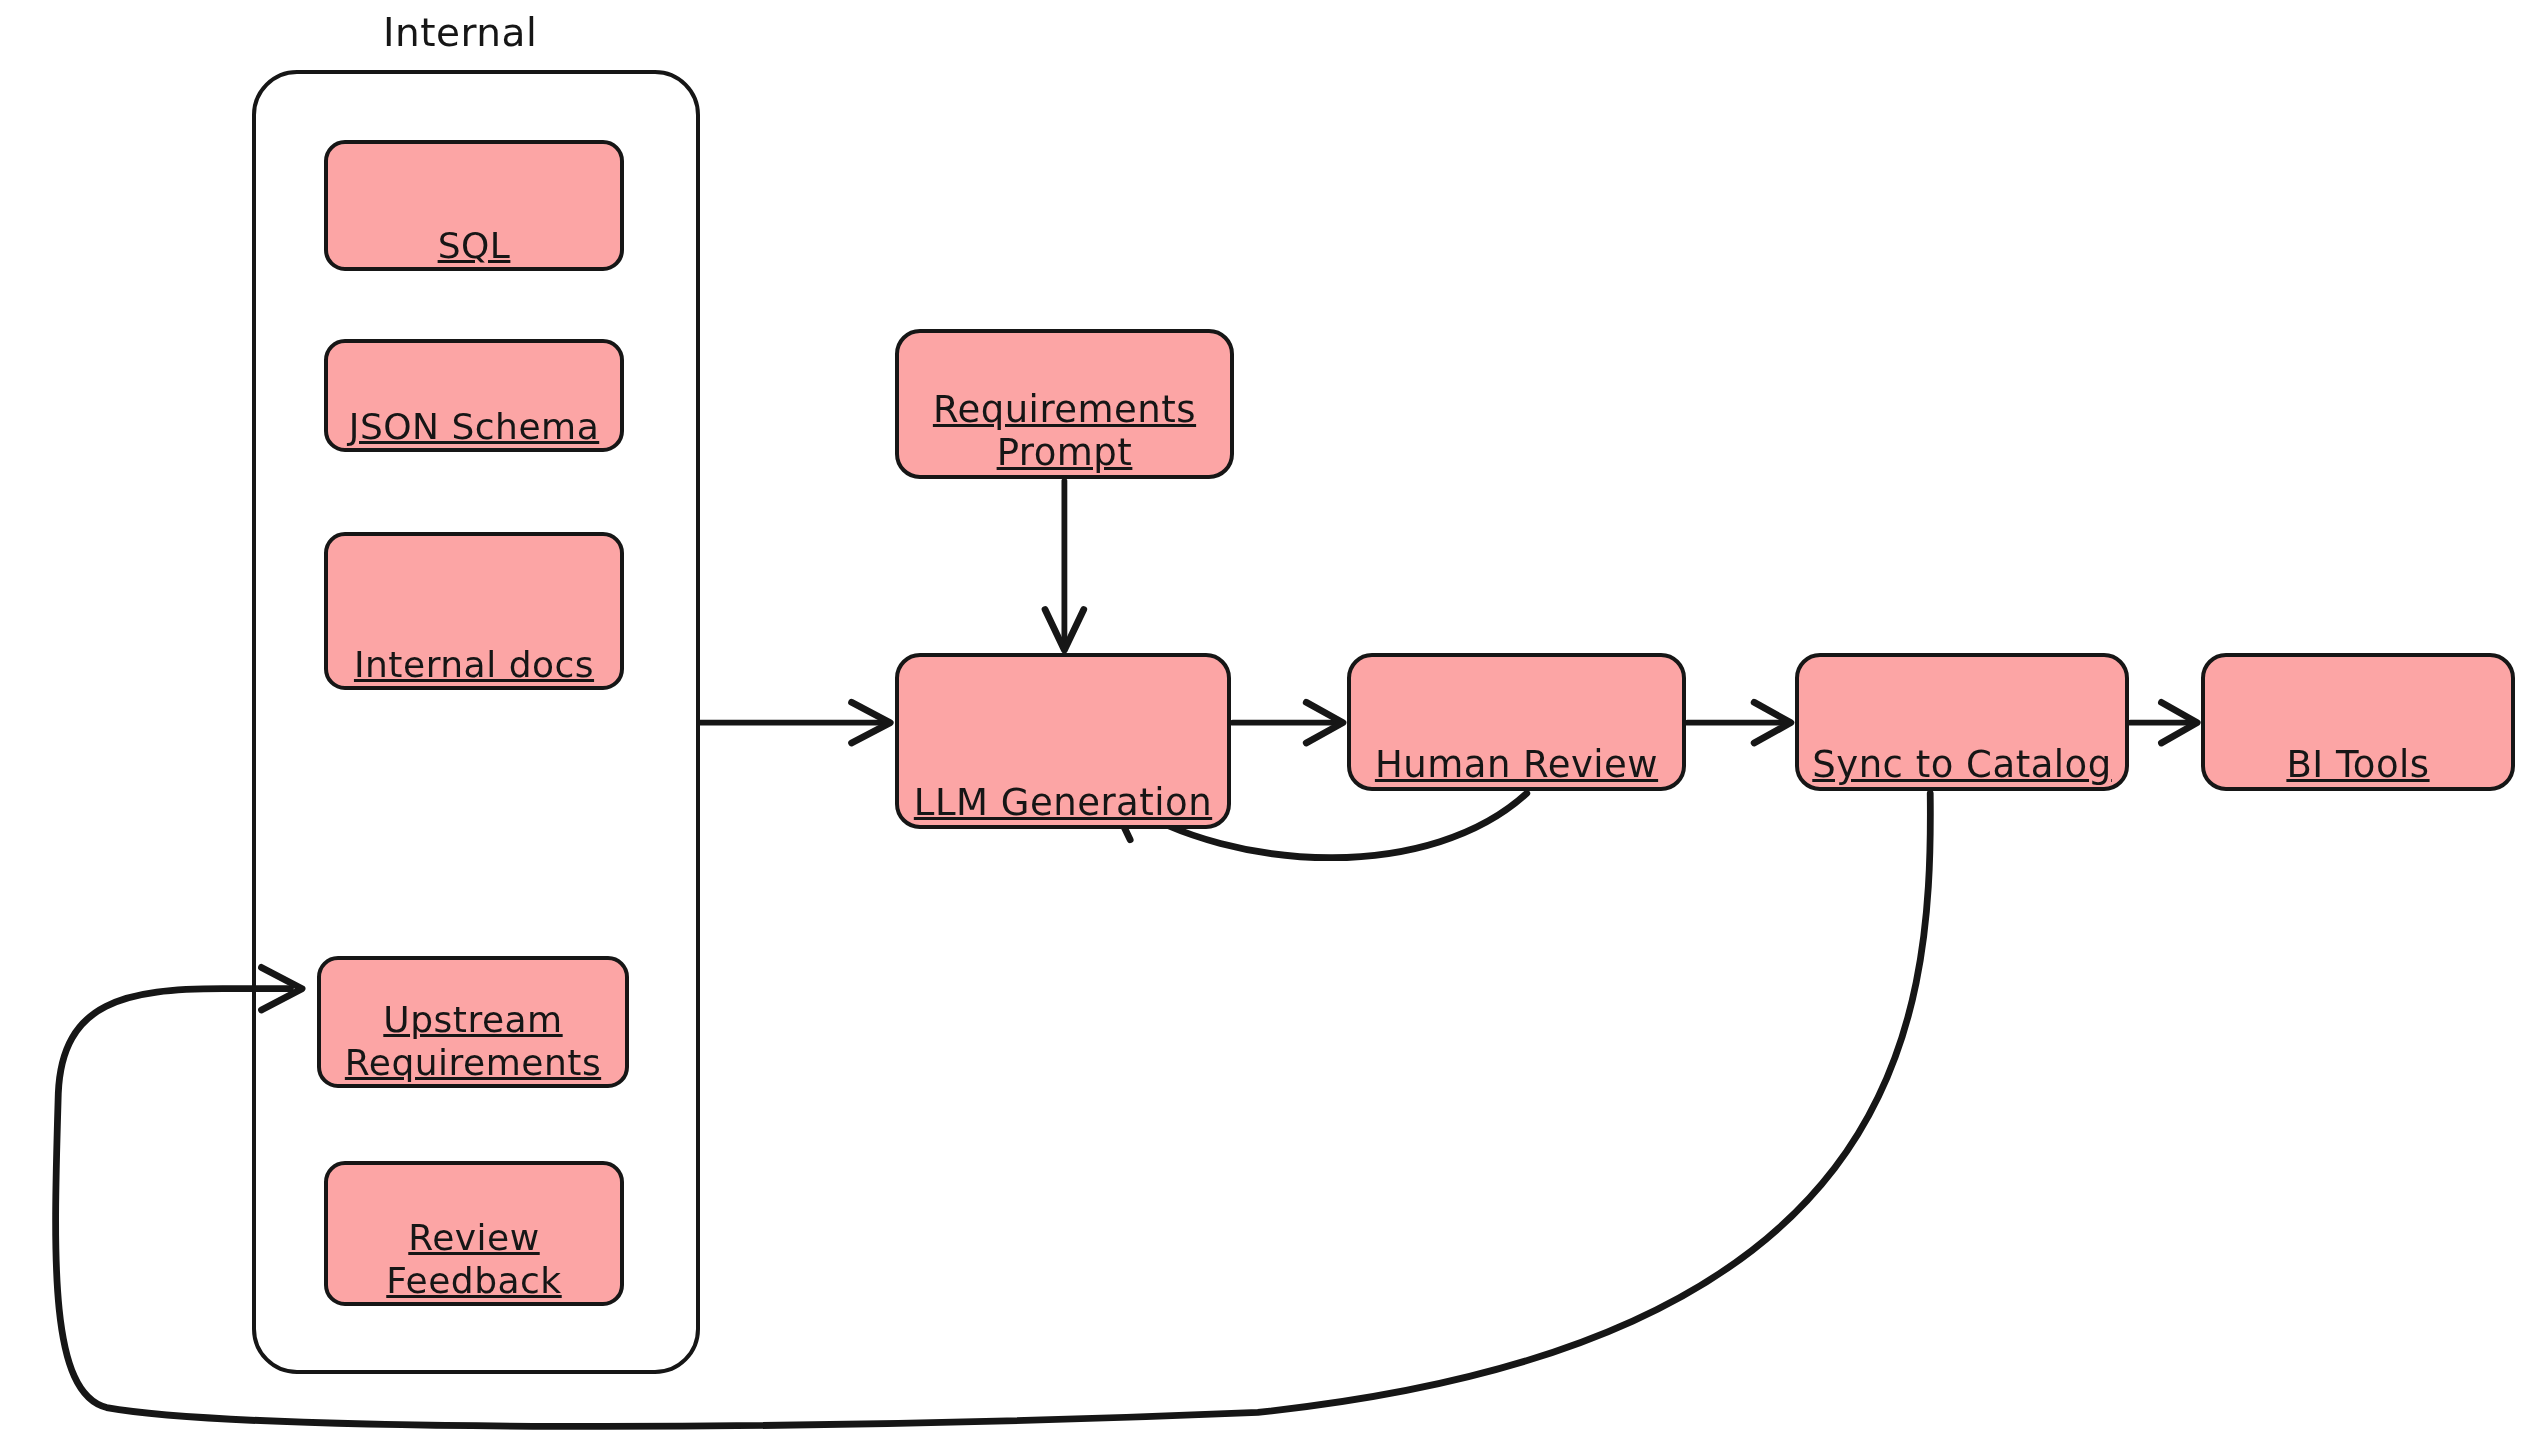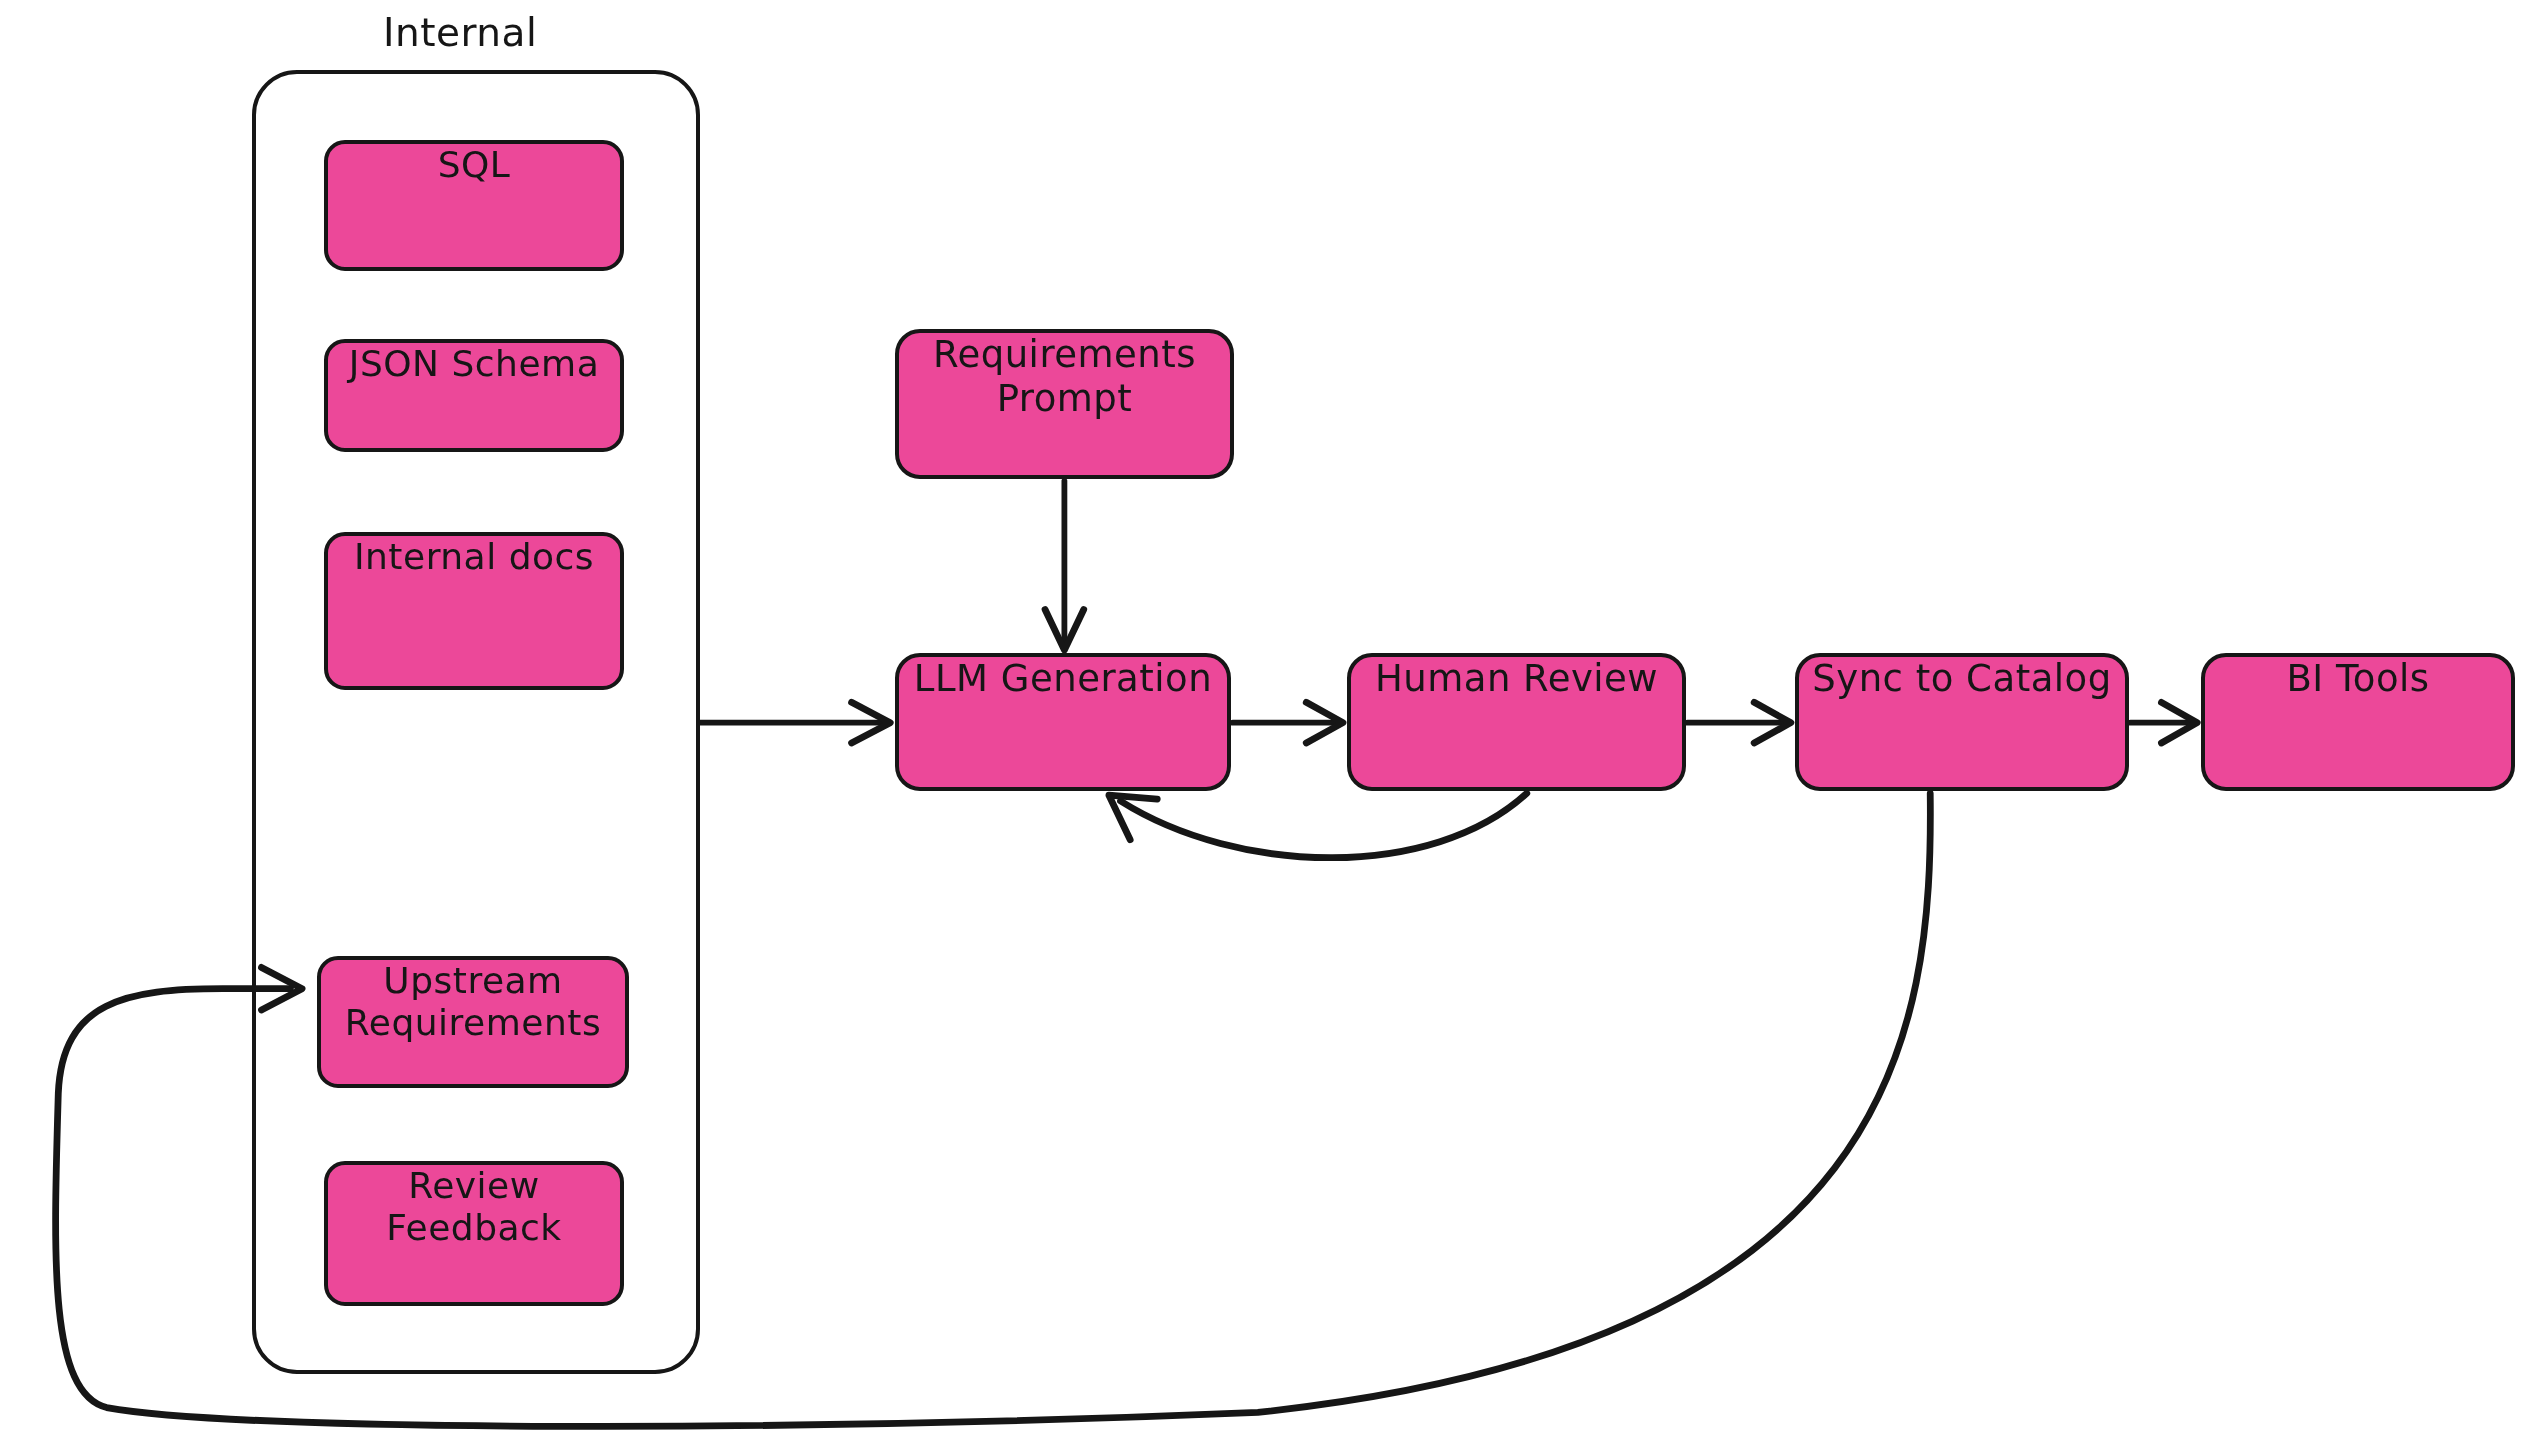--- a/index.html
+++ b/index.html
@@ -24,31 +24,32 @@
     top: 0;
     width: 2538px;
     height: 1454px;
     pointer-events: none;
   }
   .node {
     position: absolute;
     box-sizing: border-box;
     border: 4.8px solid #161616;
     border-radius: 25px;
-    background: #ec4899;
+    background: #fca5a5;
     display: flex;
-    align-items: flex-start;
+    align-items: flex-end;
     justify-content: center;
     text-align: center;
     color: #161616;
     font-family: "DejaVu Sans", sans-serif;
     font-size: 37px;
     line-height: 1.18;
     letter-spacing: 0.5px;
     z-index: 3;
+    text-decoration: underline;
   }
   .node-label {
     display: block;
     white-space: pre-line;
     padding: 0 9.7px;
   }
   .group-box {
     position: absolute;
     box-sizing: border-box;
     border: 4.8px solid #161616;
@@ -146,21 +147,21 @@
   <div class="node meta-node" style="left:324px; top:1161px; width:300px; height:145px;">
     <span class="node-label">Review
 Feedback</span>
   </div>
 
   <div class="node" style="left:895px; top:329px; width:339px; height:150px;">
     <span class="node-label">Requirements
 Prompt</span>
   </div>
 
-  <div class="node" style="left:895px; top:653px; width:336px; height:138px;">
+  <div class="node" style="left:895px; top:653px; width:336px; height:176px;">
     <span class="node-label">LLM Generation</span>
   </div>
 
   <div class="node" style="left:1347px; top:653px; width:339px; height:138px;">
     <span class="node-label">Human Review</span>
   </div>
 
   <div class="node" style="left:1795px; top:653px; width:334px; height:138px;">
     <span class="node-label">Sync to Catalog</span>
   </div>

